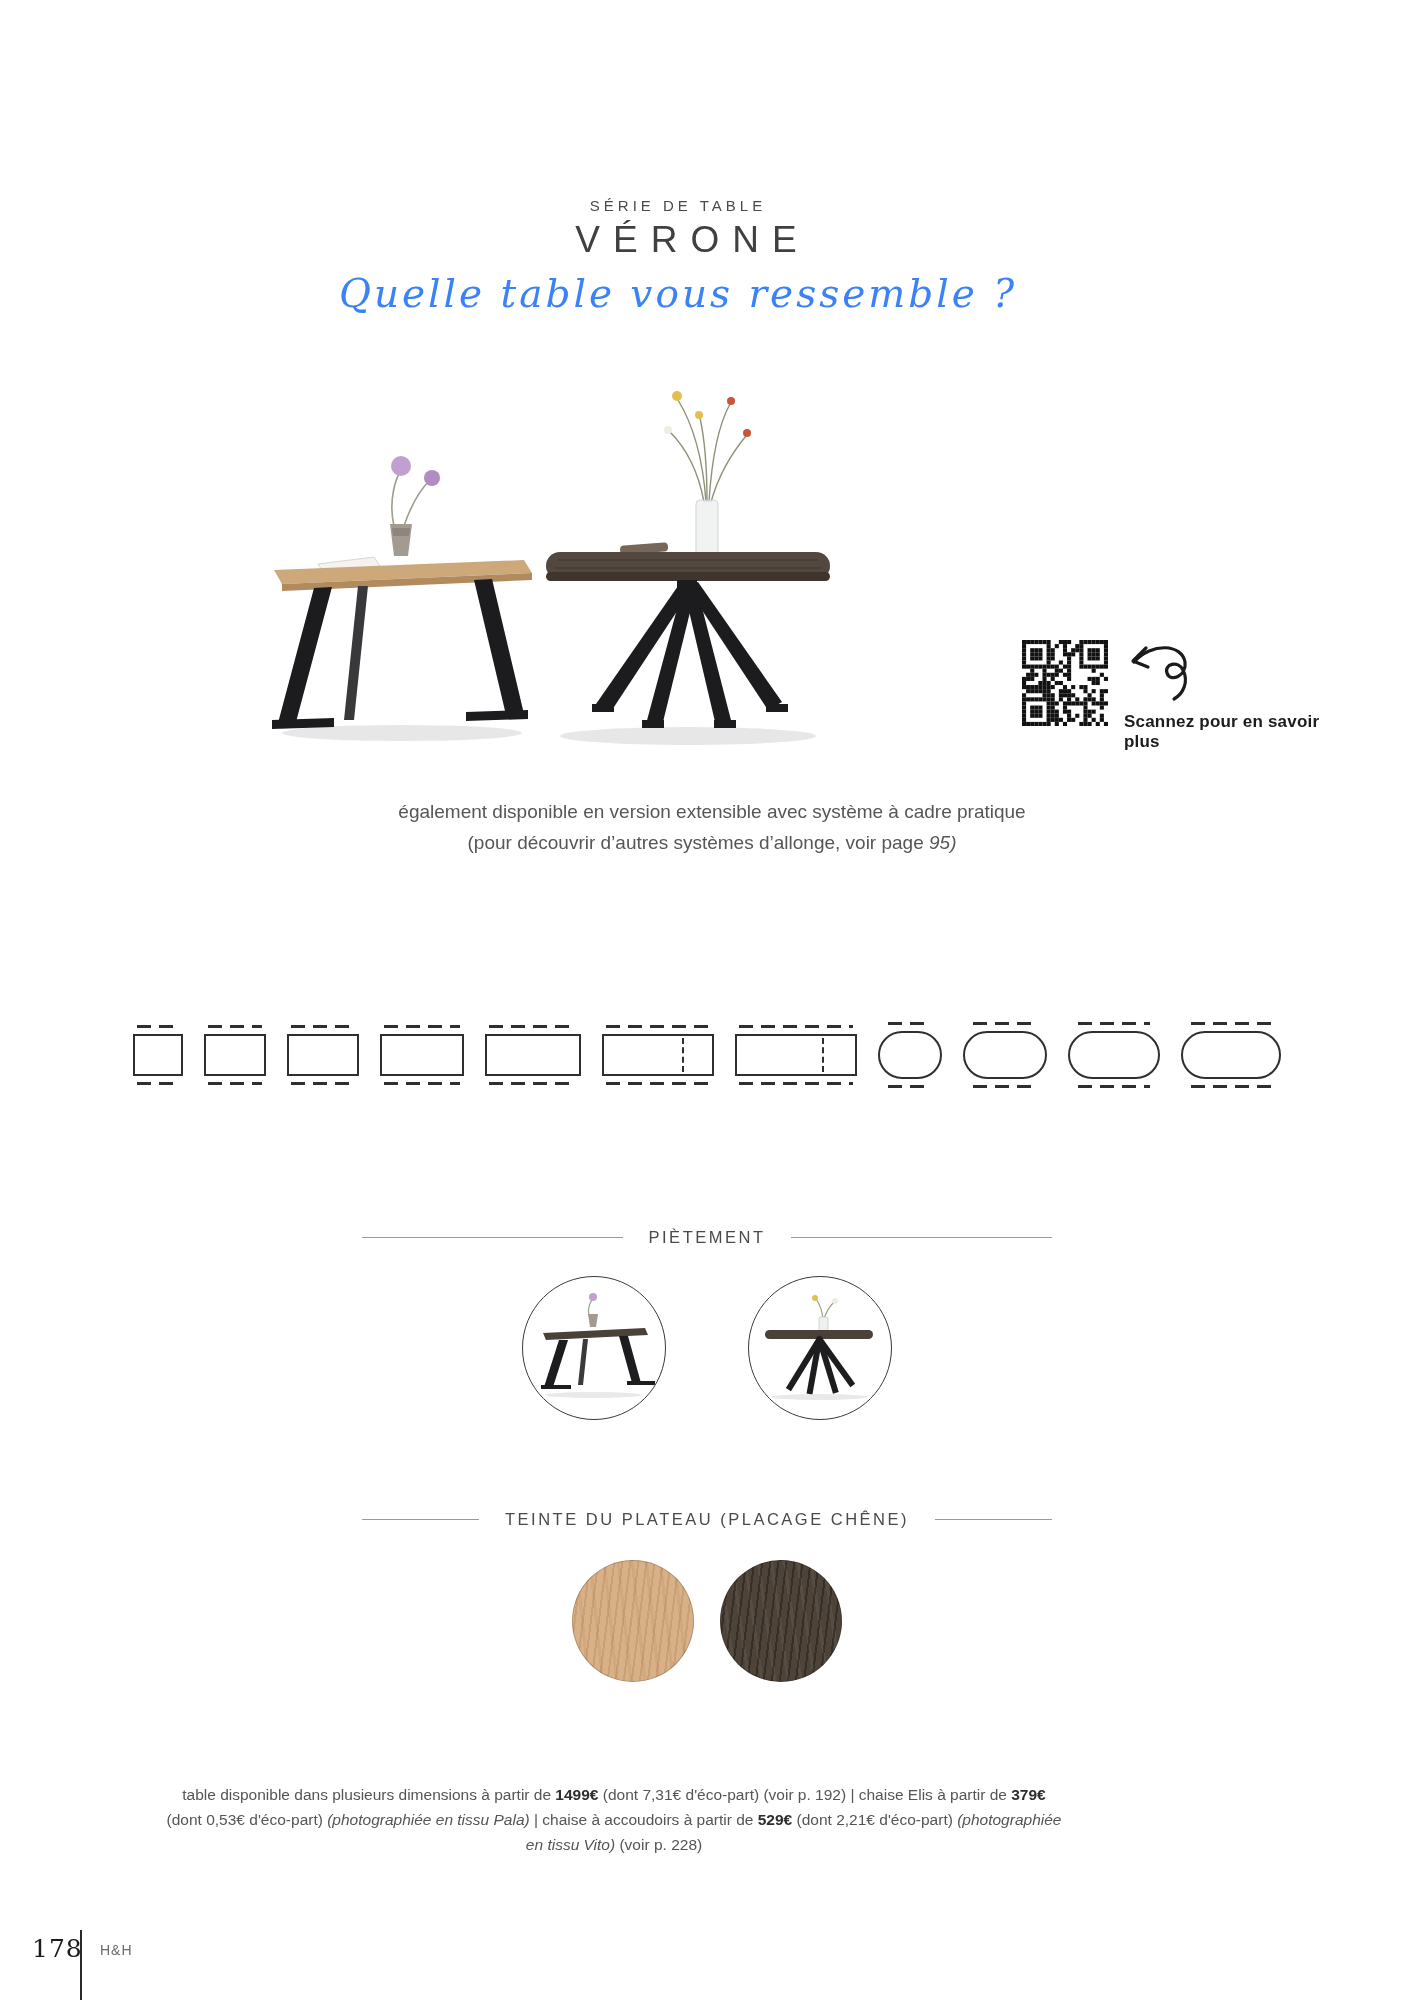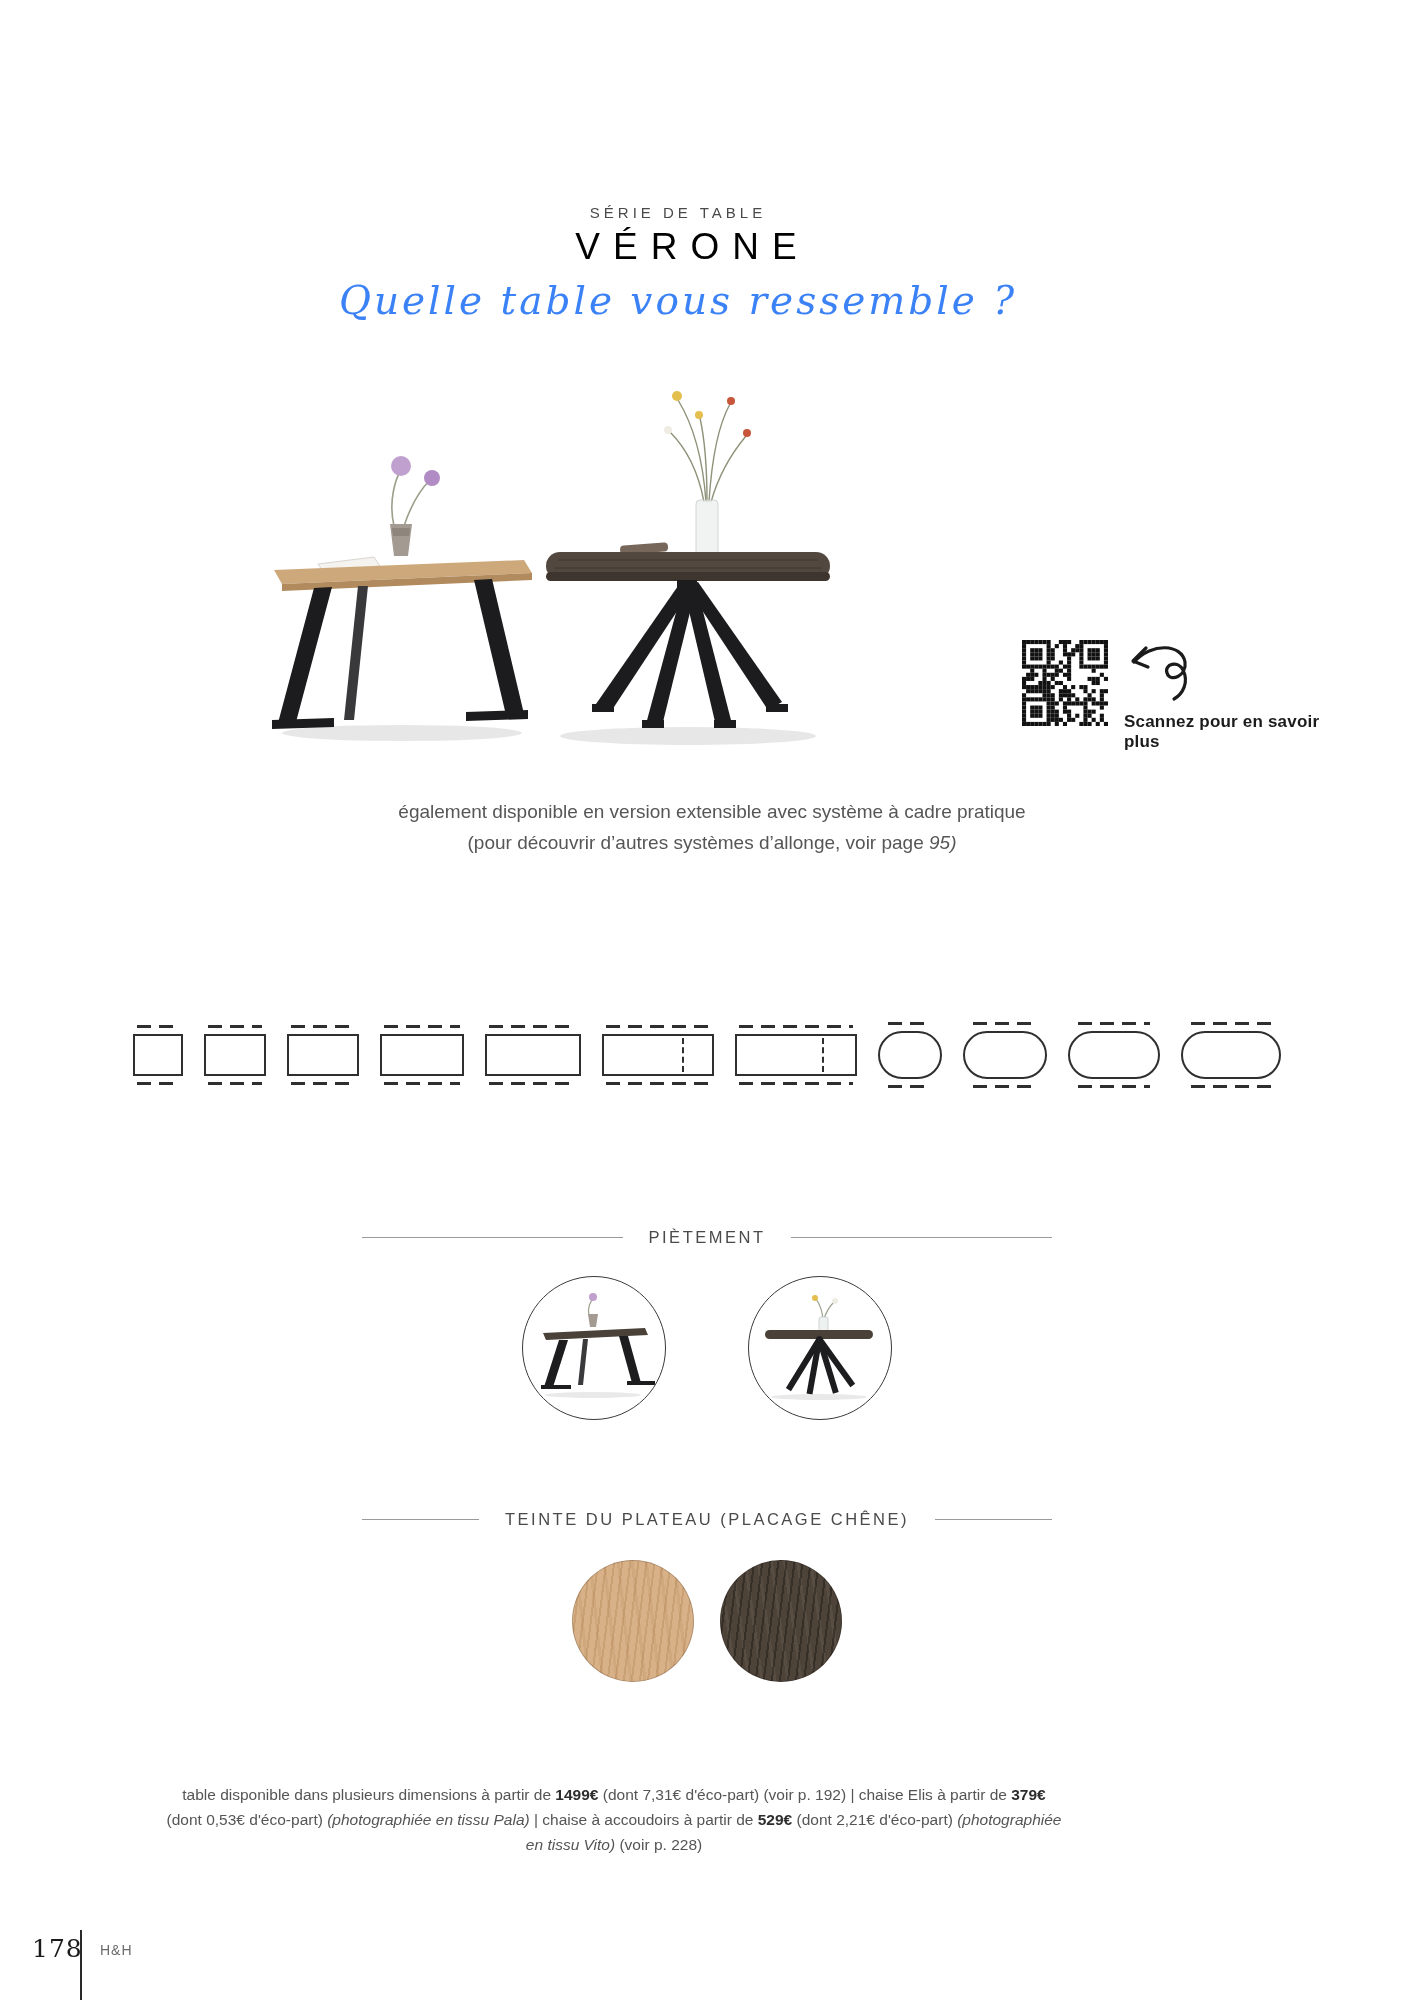--- a/index.html
+++ b/index.html
@@ -3,23 +3,23 @@
 <meta charset="utf-8">
 <style>
   * { margin:0; padding:0; box-sizing:border-box; }
   html,body { background:#ffffff; }
   .page {
     position:relative; width:1414px; height:2000px; margin:0 auto;
     background:#ffffff; font-family:"Liberation Sans", sans-serif; overflow:hidden;
   }
 
   
-  .header { position:absolute; top:204px; left:0; width:1356px; text-align:center; }
+  .header { position:absolute; top:197px; left:0; width:1356px; text-align:center; }
   .series-label { font-size:15px; letter-spacing:4px; color:#4a4a4a; }
-  .series-name  { font-size:37px; letter-spacing:13px; text-indent:13px; color:#000000; font-weight:400; margin-top:5px;padding-left:16px; }
+  .series-name  { font-size:37px; letter-spacing:13px; text-indent:13px; color:#404040; font-weight:400; margin-top:5px;padding-left:16px; }
   .tagline {
     font-family:"DejaVu Serif", serif; font-style:italic;
     font-size:39px; letter-spacing:3px; color:#3b82f6; margin-top:10px;
   }
 
   
   .photo-left  { position:absolute; left:262px; top:430px; }
   .photo-right { position:absolute; left:528px; top:360px; }
 
   

